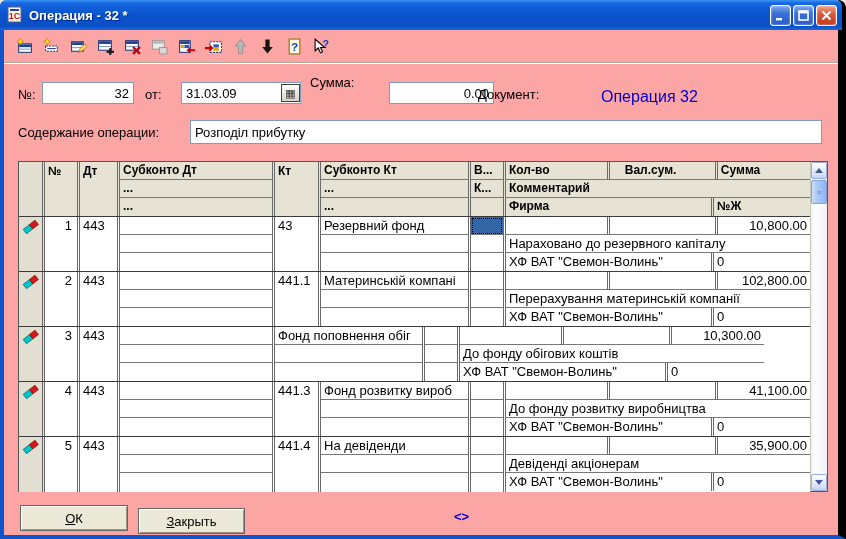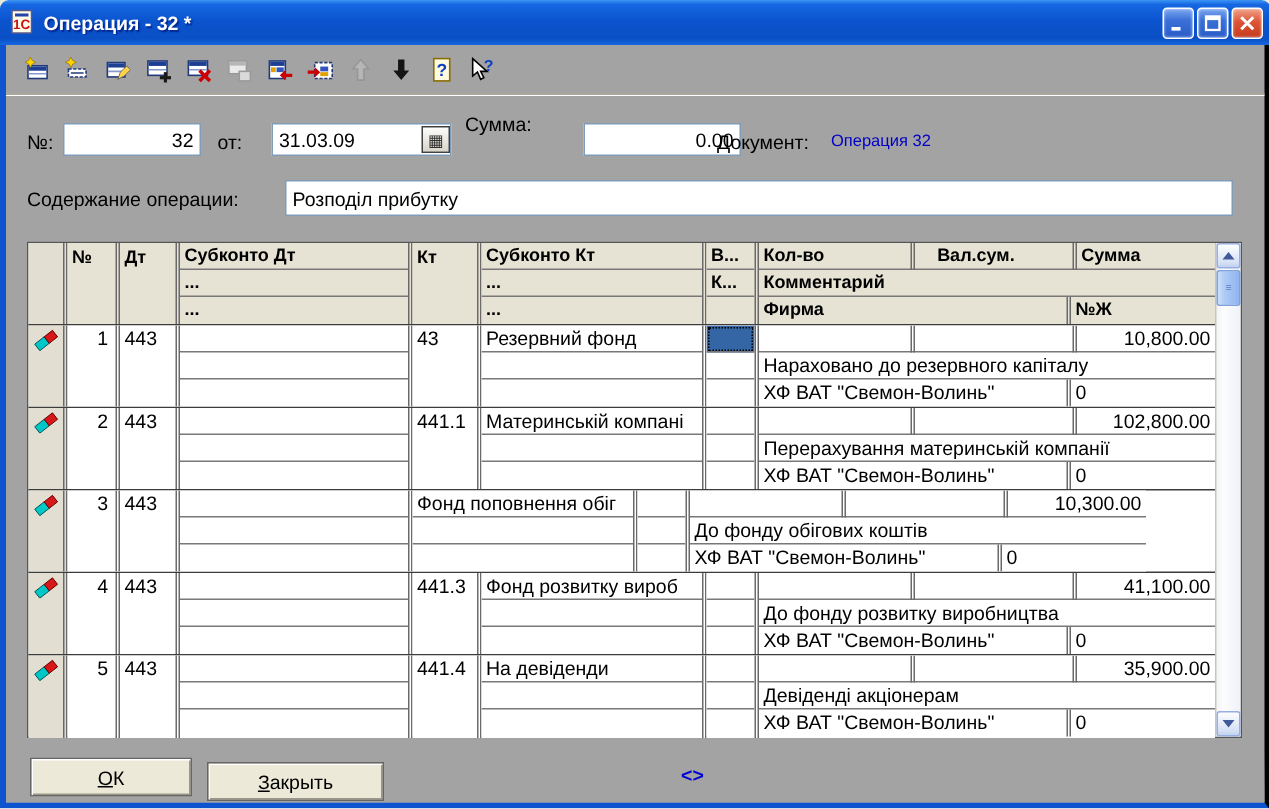--- a/index.html
+++ b/index.html
@@ -7,24 +7,24 @@
   body {
     width:846px; height:539px;
     font-family:"Liberation Sans","DejaVu Sans",sans-serif;
     background:#ece9d8;
     overflow:hidden;
   }
   
   .window {
     width:846px; height:539px;
     border-left:4px solid #0f54cf;
-    border-right:3px solid #000000;
+    border-right:8px solid #000000;
     border-bottom:4px solid #0f54cf;
     border-radius:8px 8px 0 0;
-    background:#a3a3a3;
+    background:#fca5a5;
     position:relative;
   }
   .titlebar {
     height:30px;
     border-radius:6px 6px 0 0;
     margin:-0px -4px 0 -4px;
     background:linear-gradient(180deg,#3d95f5 0%,#1667e2 10%,#0b54cf 45%,#0a4fc4 86%,#1667e2 100%);
     display:flex; align-items:center;
     padding:0 5px 0 6px;
     color:#fff;
@@ -69,21 +69,21 @@
     font-family:"Liberation Sans",sans-serif; font-size:13px;
     padding:2px 4px; height:22px;
   }
   .right { text-align:right; }
   .cal-btn {
     position:absolute; width:19px; height:18px;
     border:1px solid #404040; background:linear-gradient(180deg,#fdfdfb,#d8d4c8);
     display:flex; align-items:center; justify-content:center;
     font-size:11px; color:#303030; cursor:default;
   }
-  .doc-link { position:absolute; font-size:11px; color:#0000c8; cursor:pointer; white-space:nowrap; }
+  .doc-link { position:absolute; font-size:16px; color:#0000c8; cursor:pointer; white-space:nowrap;margin-left:47px; }
   
   :root { --sel:#3465a4; }
   .table-wrap {
     position:absolute; left:14px; top:131px;
     width:810px; height:331px;
     border:1px solid #565656;
     background:#fff;
     display:flex;
   }
   .grid { width:791px; }
@@ -543,16 +543,16 @@
           </div>
         <div class="sb-thumb">≡</div>
         <div class="sb-track"></div>
         <div class="sb-btn">
             <span class="tri down"></span>
           </div>
       </div>
     </div>
 
     <button class="btn mnemonic" style="left:16px; top:475px; width:108px;"><u>О</u>К</button>
-    <button class="btn mnemonic" style="left:134px; top:478px; width:118px;"><u>З</u>акрыть</button>
+    <button class="btn mnemonic" style="left:134px; top:478px; width:107px;"><u>З</u>акрыть</button>
     <span class="splitter-mark" style="left:450px; top:479px;">&lt;&gt;</span>
   </div>
 </div>
 
 </body></html>

